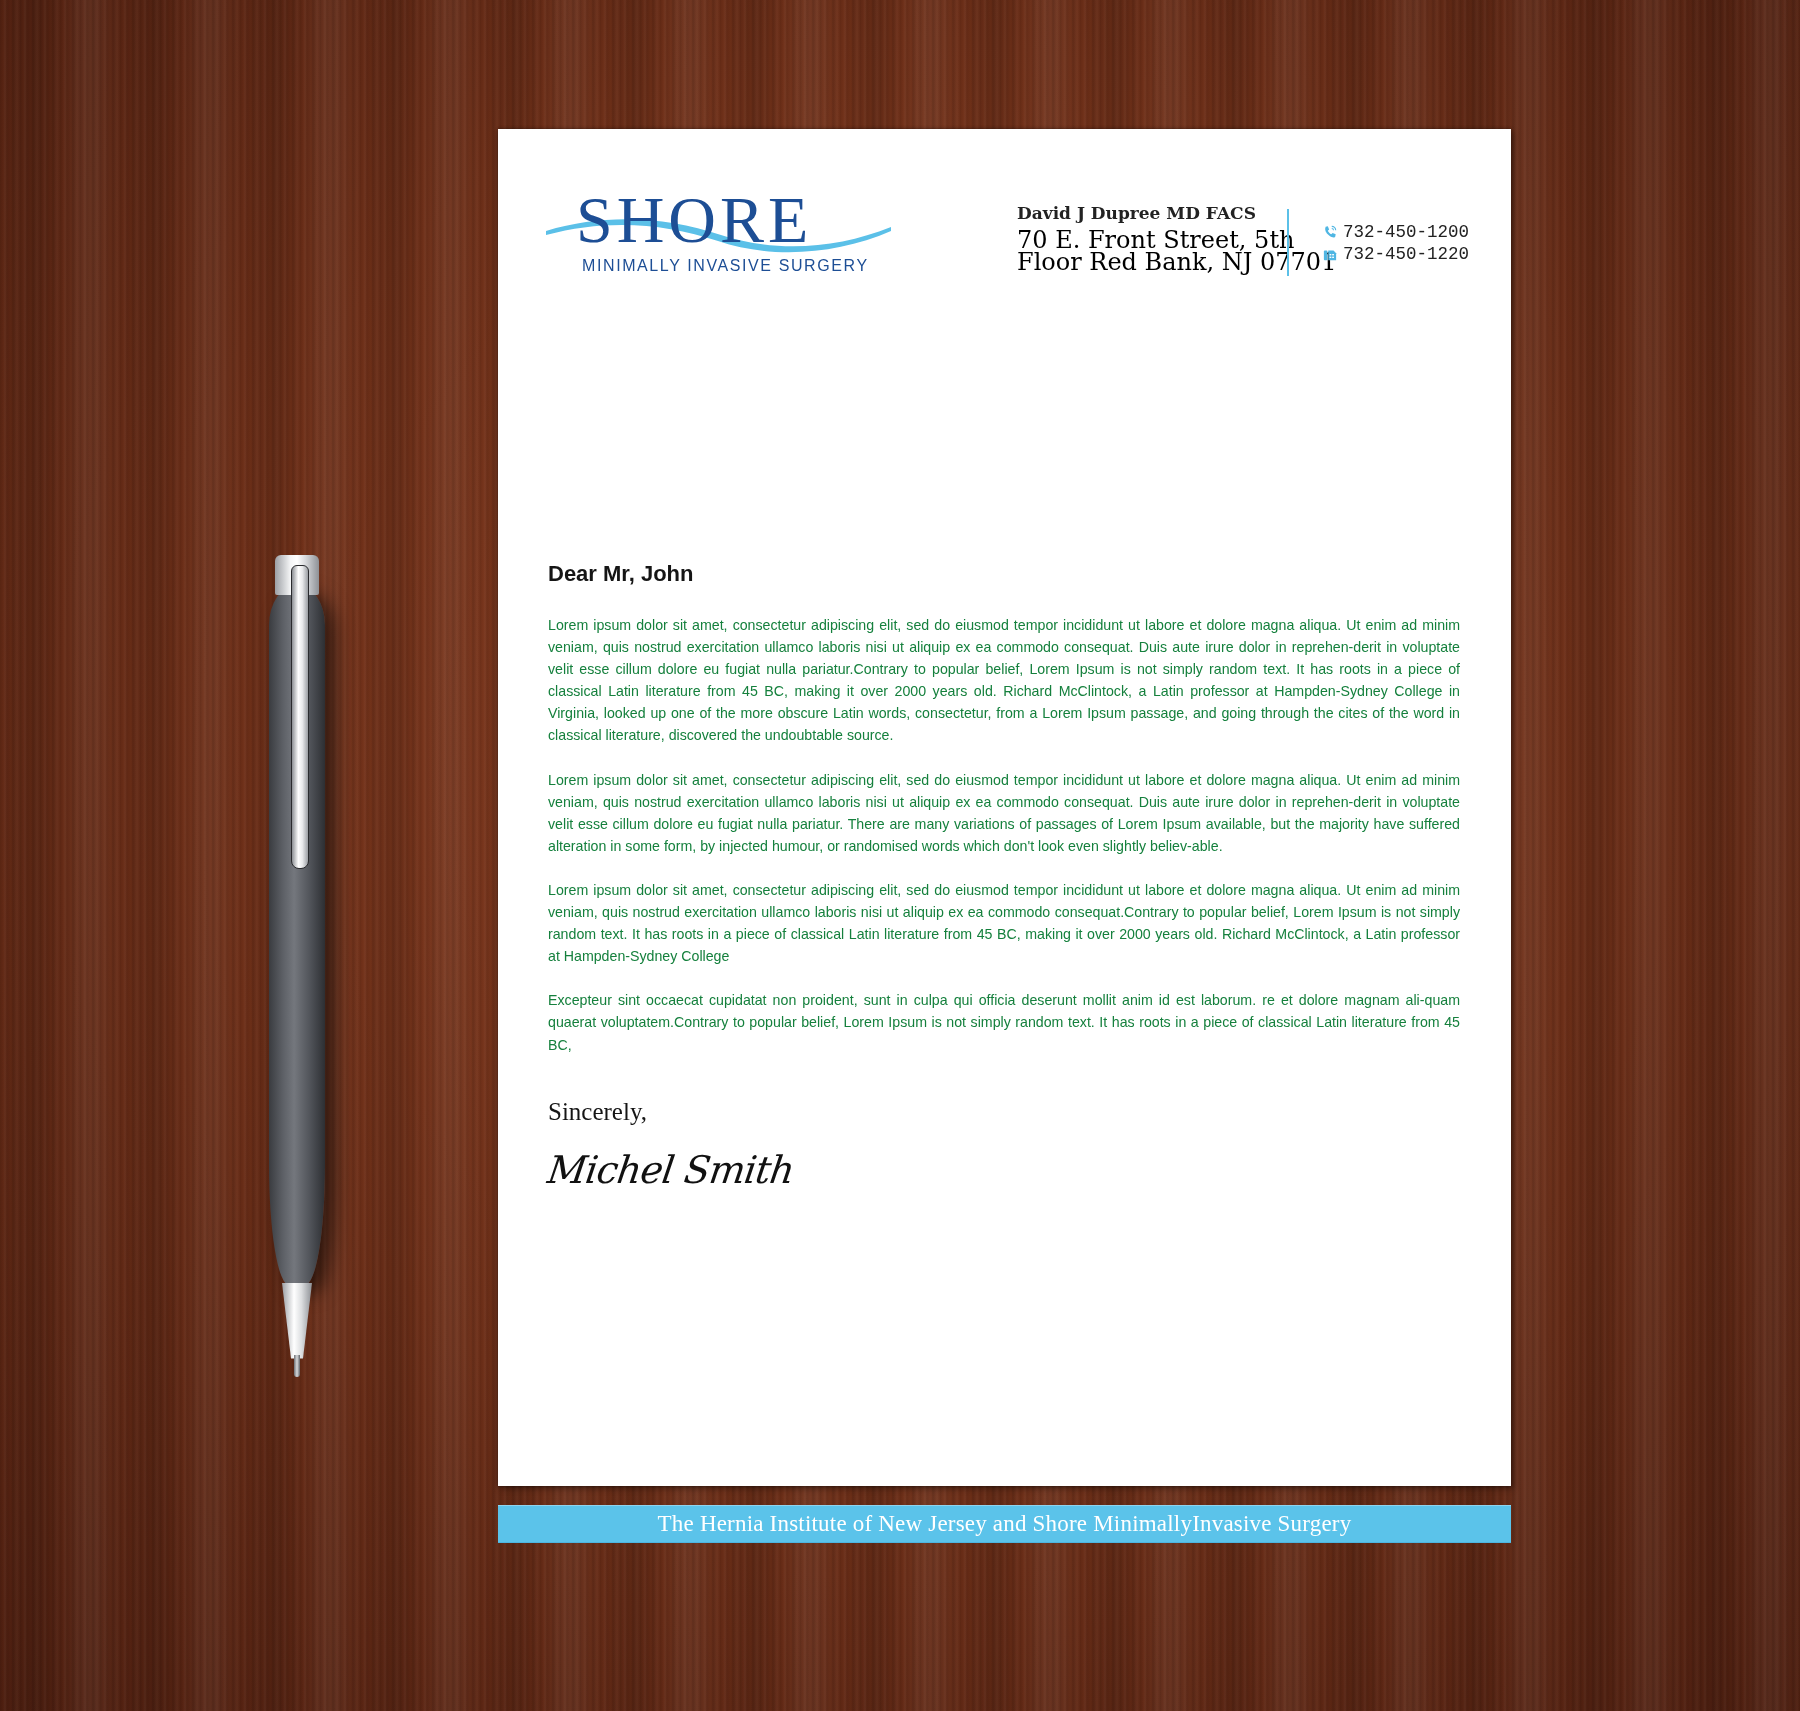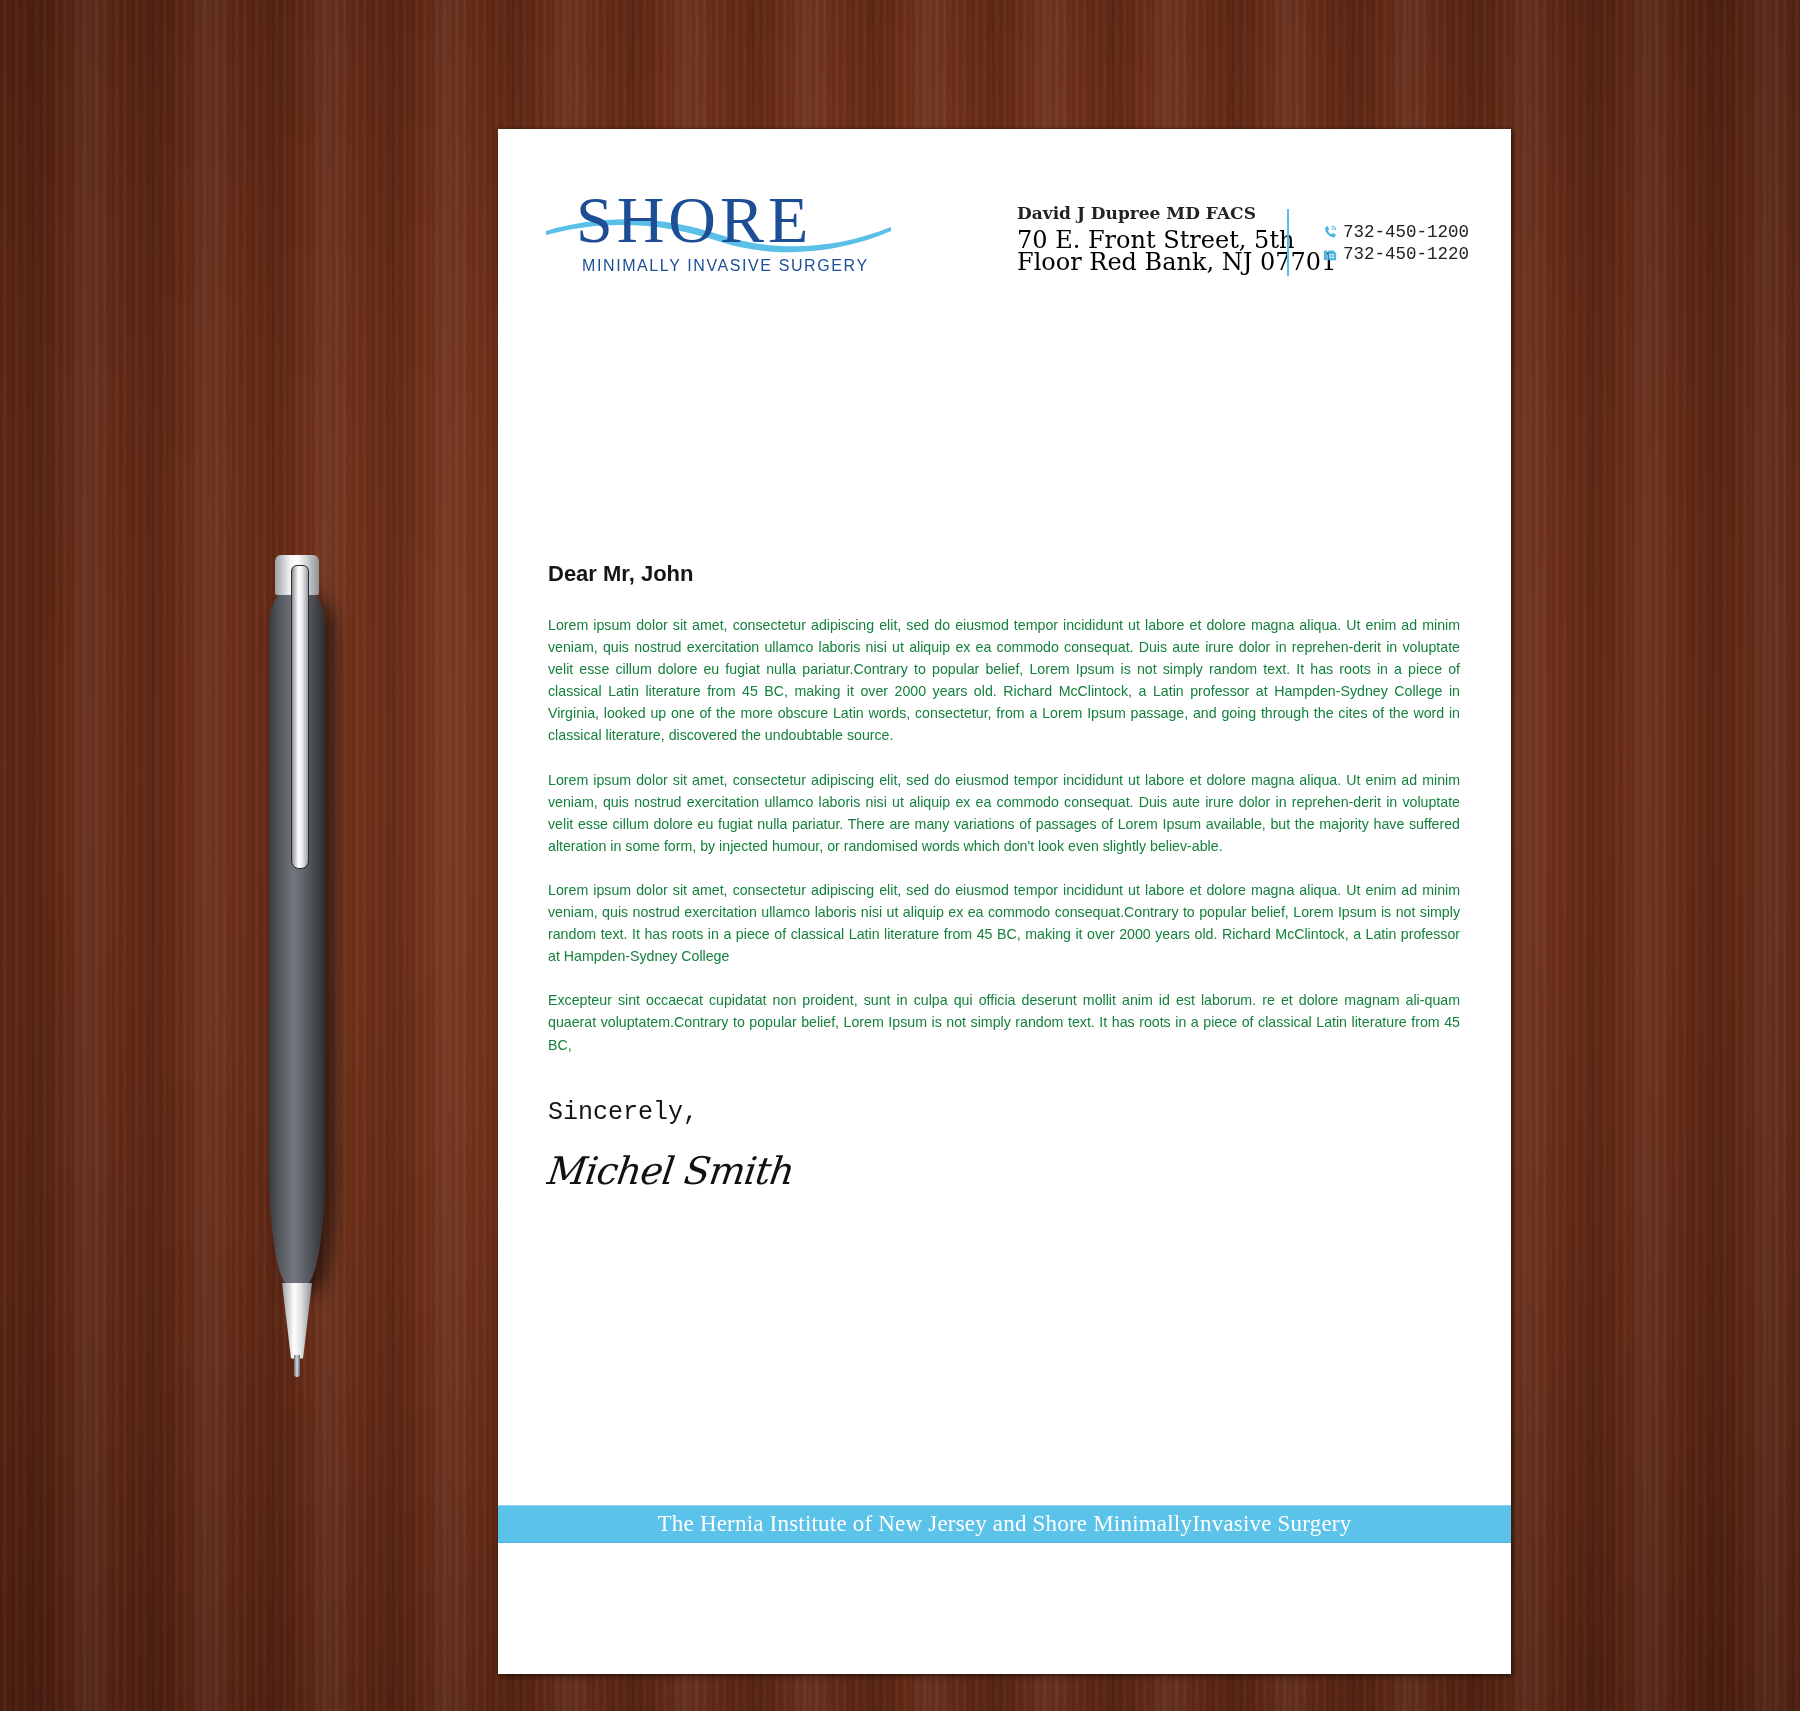--- a/index.html
+++ b/index.html
@@ -42,21 +42,21 @@
     background: linear-gradient(90deg, #9b9ea3 0%, #ffffff 40%, #dcdee0 65%, #8d9095 100%);
   }
   .pen-nib {
     position: absolute; left: 29px; top: 800px; width: 6px; height: 22px;
     border-radius: 0 0 3px 3px;
     background: linear-gradient(90deg, #6d7075, #d7d9dc, #5f6267);
   }
 
   
   .paper {
-    position: absolute; left: 498px; top: 129px; width: 1013px; height: 1545px;
+    position: absolute; left: 498px; top: 129px; width: 1013px; height: 1357px;
     background: #ffffff;
     box-shadow: 0 0 3px rgba(0,0,0,0.45), 2px 3px 6px rgba(0,0,0,0.35);
   }
 
   
   .logo { position: absolute; left: 48px; top: 58px; width: 345px; height: 90px; }
   .logo-word {
     position: absolute; left: 30px; top: 0; font-family: "Liberation Serif", serif;
     font-size: 66px; line-height: 66px; letter-spacing: 4px; color: #1d4e95;
   }
@@ -75,21 +75,21 @@
   .phone-row { display: flex; align-items: center; gap: 6px; }
   .phone-icon { width: 14px; height: 14px; display: inline-block; }
 
   
   .letter { position: absolute; left: 50px; top: 432px; width: 912px; color: #111; }
   .salutation { font-family: Liberation Sans, sans-serif; font-size: 22px; font-weight: bold; margin: 0 0 27px 0; color: #151515; }
   .para {
     font-family: "Liberation Sans", sans-serif; font-size: 14.2px; line-height: 22.1px;
     text-align: justify; margin: 0 0 22px 0; color: #15803d;
   }
-  .closing { font-family: Liberation Mono, monospace; font-size: 25px; margin: 42px 0 0 0; color: #151515; }
+  .closing { font-family: Liberation Serif, serif; font-size: 25px; margin: 42px 0 0 0; color: #151515; }
   .signature {
     font-family: "DejaVu Serif", serif; font-style: italic; font-size: 38px;
     margin-top: 22px; color: #111; letter-spacing: -1px; transform: skewX(-8deg); transform-origin: left;
   }
 
   
   .footer-bar {
     position: absolute; left: 0; top: 1376px; width: 1013px; height: 36px;
     background: #5bc3ea; border-top: 1px solid #8ed4ef; border-bottom: 1px solid #4db5df;
     display: flex; align-items: center; justify-content: center;

